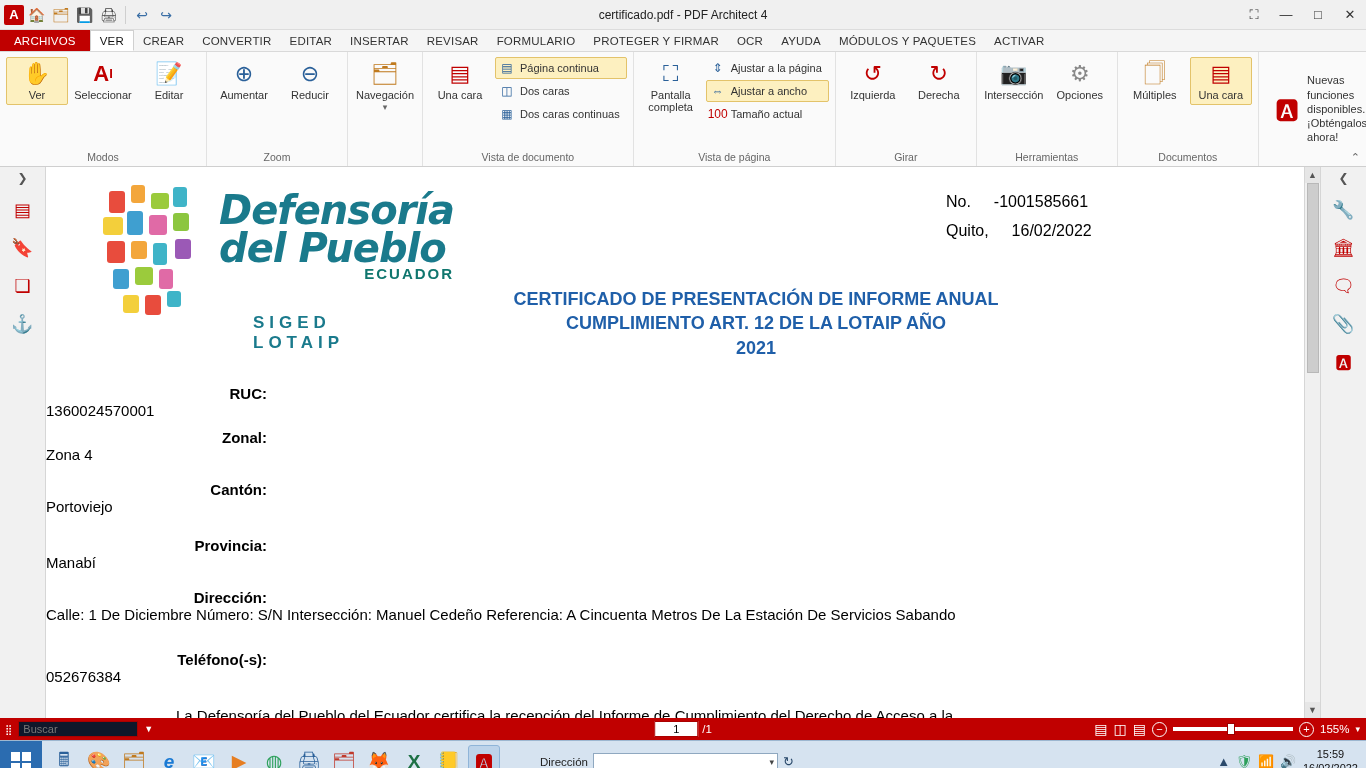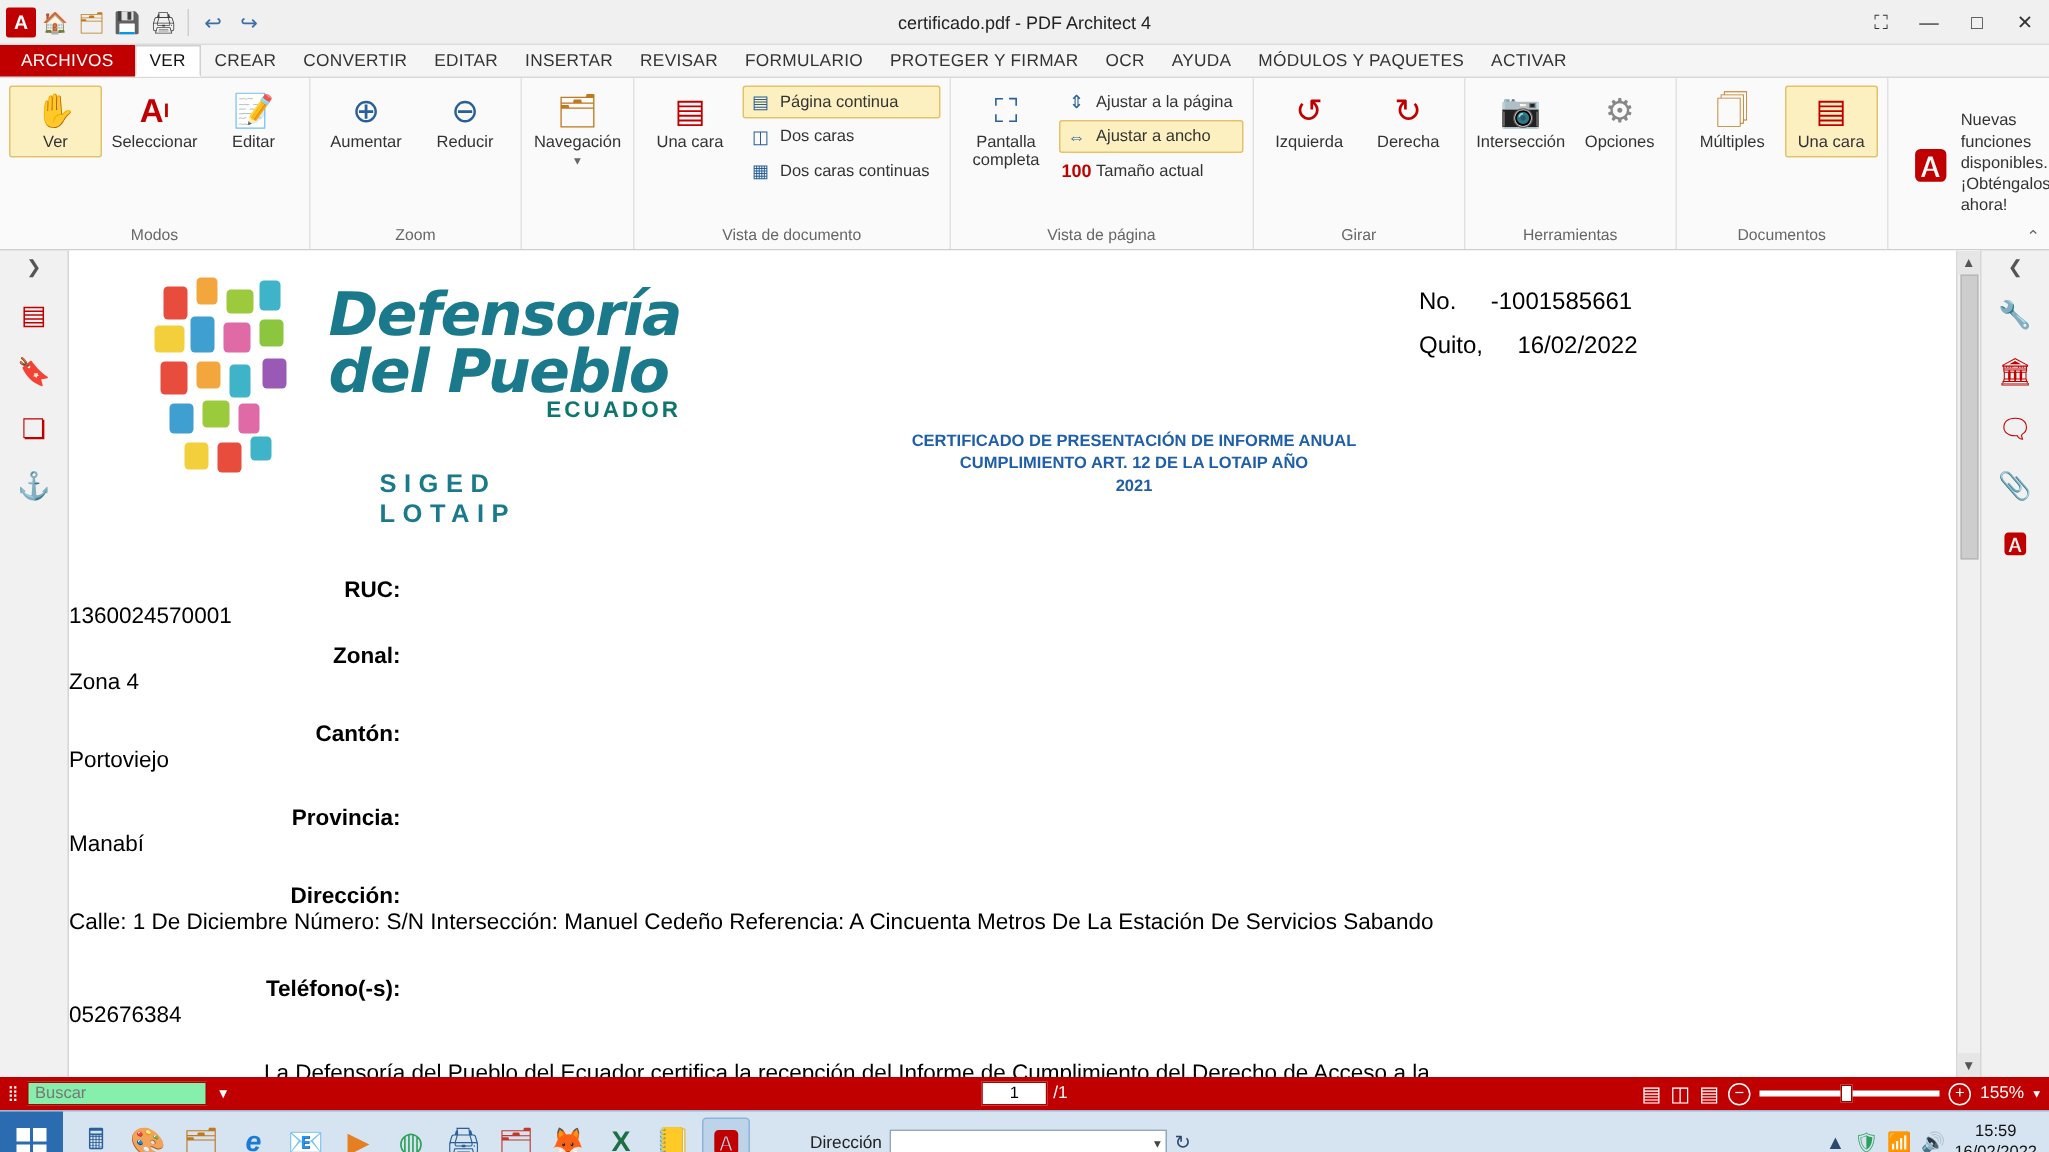--- a/index.html
+++ b/index.html
@@ -126,21 +126,21 @@
     position: absolute; left: 152px; top: 132px; font-size: 17px; color: #1a7a8c;
     font-weight: bold; letter-spacing: 5px;
   }
 
   .no-line { position: absolute; left: 900px; top: 26px; font-size: 16px; color: #000; }
   .quito-line { position: absolute; left: 900px; top: 55px; font-size: 16px; color: #000; }
   .gap { display: inline-block; width: 14px; }
 
   .cert-title {
     position: absolute; left: 380px; top: 120px; width: 660px; text-align: center;
-    color: #1f5fa9; font-weight: bold; font-size: 11px; line-height: 1.35;
+    color: #1f5fa9; font-weight: bold; font-size: 18px; line-height: 1.35;
   }
 
   .fields { position: absolute; left: 0; top: 218px; width: 100%; }
   .field-row { display: flex; margin-bottom: 10px; font-size: 15px; flex-direction: column; }
   .field-label {
     width: 235px; text-align: right; font-weight: bold; color: #000;
     padding-right: 14px; flex: none;
   }
   .field-value { color: #000; max-width: 980px; }
   .para-clip {
@@ -157,21 +157,21 @@
   .vs-btn { height: 16px; display:flex; align-items:center; justify-content:center; font-size: 9px; color:#555; background:#e6e6e6; }
   .vs-thumb { position: absolute; top: 16px; left: 2px; width: 12px; height: 190px; background: #cdcdcd; border: 1px solid #b8b8b8; }
 
   
   .bottombar {
     height: 22px; background: #c00000; display: flex; align-items: center;
     color: #fff; font-size: 11.5px; position: relative;
   }
   .bb-grip { padding: 0 5px; letter-spacing: 1px; font-size: 10px; }
   .search-box {
-    width: 120px; height: 16px; background: #86efac; color: #777; font-size: 11px;
+    width: 120px; height: 16px; background: #0f172a; color: #777; font-size: 11px;
     display: flex; align-items: center; padding-left: 4px; border: 1px solid #a00;
   }
   .bb-chev { padding: 0 6px; font-size: 9px; }
   .bb-center { position: absolute; left: 50%; transform: translateX(-50%); display: flex; align-items: center; gap: 4px; }
   .page-input {
     width: 44px; height: 16px; background: #fff; color: #000; font-size: 11px;
     display: flex; align-items: center; justify-content: center; border: 1px solid #a00;
   }
   .bb-right { margin-left: auto; display: flex; align-items: center; gap: 6px; padding-right: 6px; }
   .zoom-slider { width: 120px; height: 4px; background: #fff; position: relative; }
@@ -322,21 +322,21 @@
       <div class="stack">
         <div class="btn-small">
           <span class="mini-ico">⇕</span>
           <span>Ajustar a la página</span>
         </div>
         <div class="btn-small sel">
           <span class="mini-ico">⇔</span>
           <span>Ajustar a ancho</span>
         </div>
         <div class="btn-small">
-          <span class="mini-ico" style="color:#c00000;font-weight:bold;">100</span>
+          <span class="mini-ico" style="color:#c00000;">100</span>
           <span>Tamaño actual</span>
         </div>
       </div>
     </div>
     <div class="group-label">Vista de página</div>
   </div>
 
   <div class="group">
     <div class="group-body">
       <div class="btn-big">

